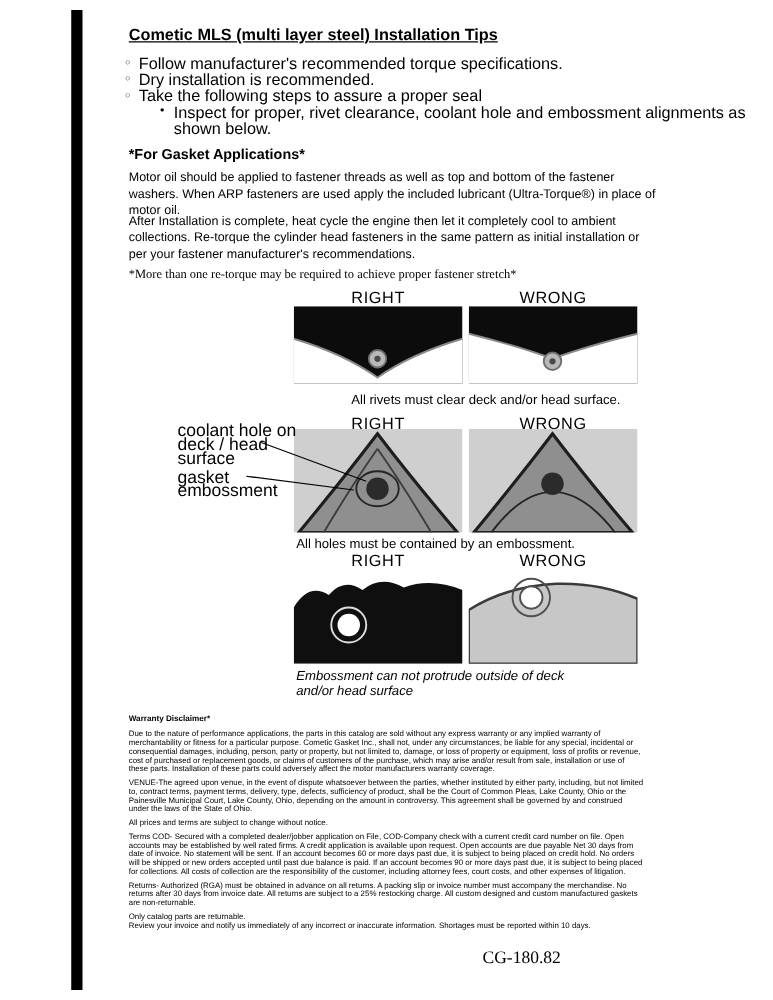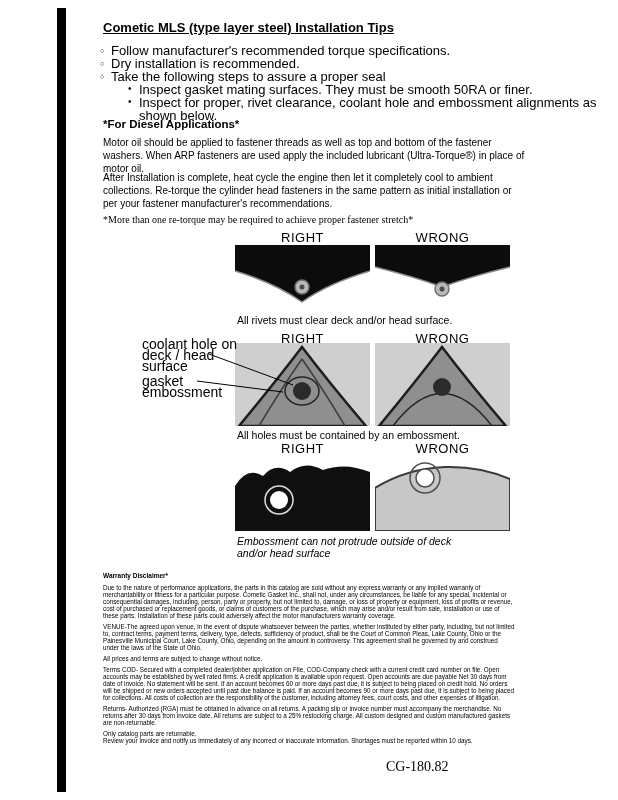--- a/index.html
+++ b/index.html
@@ -30,56 +30,55 @@
 
   .diagrams { position:absolute; left:235px; top:230px; width:275px; height:340px; }
   .hdr-row { position:absolute; left:0; width:275px; display:flex; }
   .hdr { width:135px; text-align:center; font-size:13px; letter-spacing:0.5px; }
   .hdr + .hdr { margin-left:5px; }
   .img-row { position:absolute; left:0; display:flex; }
   .img-row svg { display:block; }
   .img-row svg + svg { margin-left:5px; }
   .cap { position:absolute; left:2px; font-size:10.5px; line-height:12px; }
 
-  .hr1 { top:0; }   .ir1 { top:15px; }  .c1 { top:84px; }
+  .hr1 { top:0; }   .ir1 { top:15px; }  .c1 { top:84px;margin-left:44px; }
   .hr2 { top:101px;} .ir2 { top:113px;} .c2 { top:199px; }
   .hr3 { top:211px;} .ir3 { top:226px;} .c3 { top:305px; width:245px;font-style:italic; }
 
   .side-label { position:absolute; font-size:14px; line-height:11px;margin-left:24px; }
   .lbl-coolant { left:-117px; top:109px; width:112px; }
   .lbl-emboss  { left:-117px; top:146px; width:112px; }
   .leader { position:absolute; left:-122px; top:110px; pointer-events:none; }
 
   .warranty { position:absolute; left:103px; top:572px; width:412px; font-size:6.3px; line-height:7px; }
   .warranty .w-hdr { font-size:6.5px; font-weight:bold; margin-bottom:5px; }
   .warranty p { margin-bottom:4px; }
   .warranty p.tight { margin-bottom:0; }
 
   .footer-code { position:absolute; left:386px; top:759px; font-family:"Liberation Serif", serif; font-size:14px; }
 </style>
 </head>
 <body>
 
 <div class="edge-bar"></div>
 
-<div class="title">Cometic MLS (type layer steel) Installation Tips</div>
+<div class="title">Cometic MLS (multi layer steel) Installation Tips</div>
 
 <ul class="bullets">
   <li>Follow manufacturer's recommended torque specifications.</li>
   <li>Dry installation is recommended.</li>
   <li>
     <span>Take the following steps to assure a proper seal</span>
     <ul class="subs">
-      <li>Inspect gasket mating surfaces.  They must be smooth 50RA or finer.</li>
       <li>Inspect for proper, rivet clearance, coolant hole and embossment alignments as shown below.</li>
     </ul>
   </li>
 </ul>
 
-<div class="diesel-heading">*For Diesel Applications*</div>
+<div class="diesel-heading">*For Gasket Applications*</div>
 <div class="para p1">Motor oil should be applied to fastener threads as well as top and bottom of the fastener washers. When ARP fasteners are used apply the included lubricant (Ultra-Torque®) in place of motor oil.</div>
 <div class="para p2">After Installation is complete, heat cycle the engine then let it completely cool to ambient collections. Re-torque the cylinder head fasteners in the same pattern as initial installation or per your fastener manufacturer's recommendations.</div>
 <div class="para note">*More than one re-torque may be required to achieve proper fastener stretch*</div>
 
 <div class="diagrams">
 
   <div class="hdr-row hr1">
     <div class="hdr">RIGHT</div>
     <div class="hdr">WRONG</div>
   </div>

